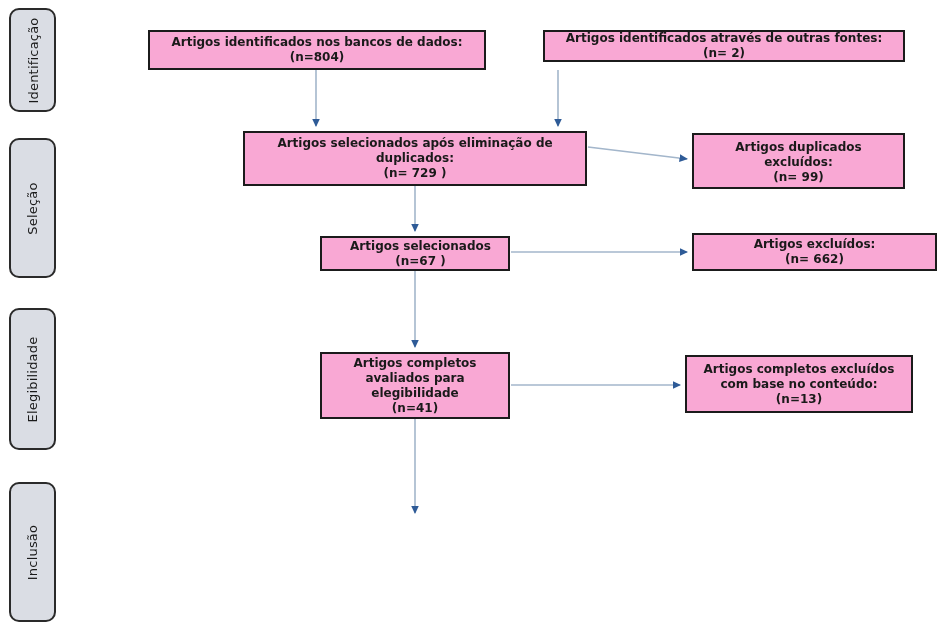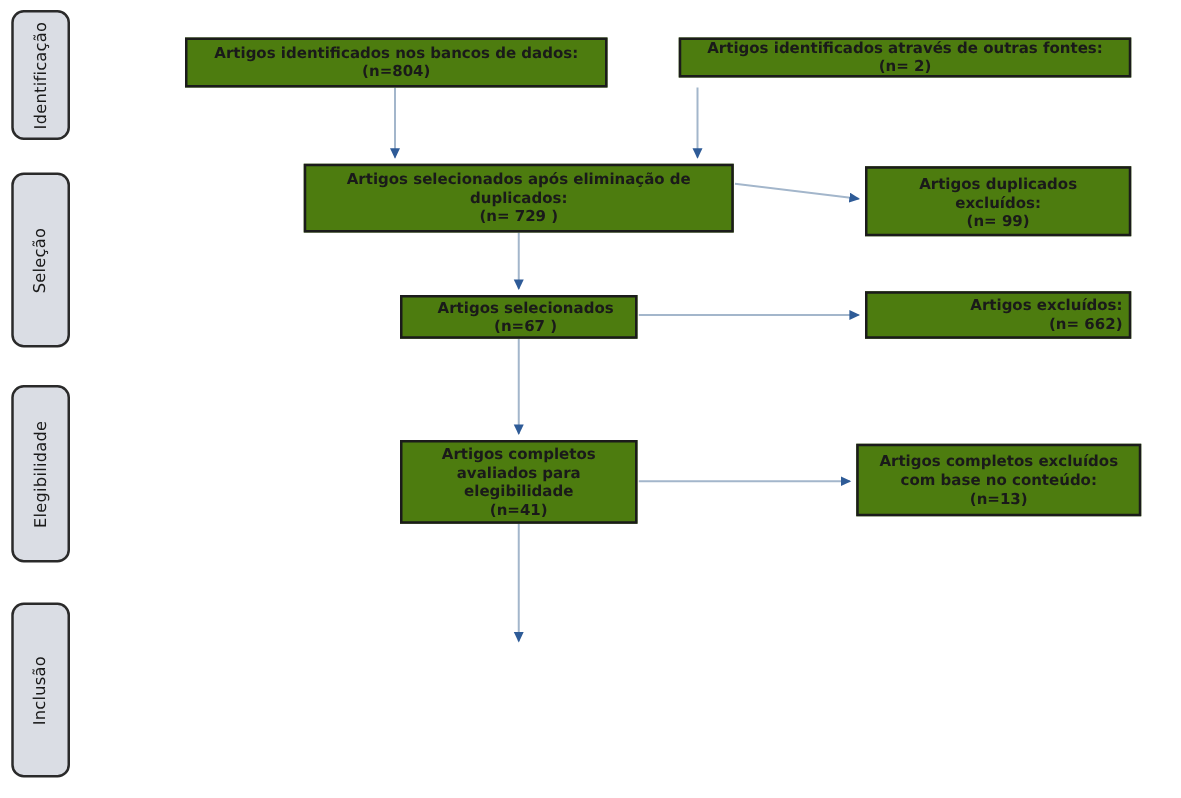--- a/index.html
+++ b/index.html
@@ -6,21 +6,21 @@
   #canvas{
     position:relative;
     width:945px;height:638px;
     background:#ffffff;
     font-family:"DejaVu Sans", sans-serif;
     overflow:hidden;
   }
   
   .fbox{
     position:absolute;
-    background:#4d7c0f;
+    background:#f9a8d4;
     border:2px solid #1b1b1b;
     display:flex;flex-direction:column;
     align-items:center;justify-content:center;
     text-align:center;
     font-size:12px;font-weight:700;color:#1a1a1a;
     line-height:1.25;
     padding:2px 5px;
     box-sizing:border-box;
   }
   .fbox .cnt{white-space:nowrap;}
@@ -99,21 +99,21 @@
   <div class="fbox" style="left:692px;top:133px;width:213px;height:56px;justify-content:flex-end;">
     <span>Artigos duplicados excluídos:</span>
     <span class="cnt">(n= 99)</span>
   </div>
 
   <div class="fbox" style="left:320px;top:236px;width:190px;height:35px;padding-left:16px;">
     <span>Artigos selecionados</span>
     <span class="cnt">(n=67 )</span>
   </div>
 
-  <div class="fbox" style="left:692px;top:233px;width:213px;height:38px;align-items:flex-end;">
+  <div class="fbox" style="left:692px;top:233px;width:245px;height:38px;">
     <span>Artigos excluídos:</span>
     <span class="cnt">(n= 662)</span>
   </div>
 
   <div class="fbox" style="left:320px;top:352px;width:190px;height:67px;">
     <span>Artigos completos avaliados para elegibilidade</span>
     <span class="cnt">(n=41)</span>
   </div>
 
   <div class="fbox" style="left:685px;top:355px;width:228px;height:58px;">

